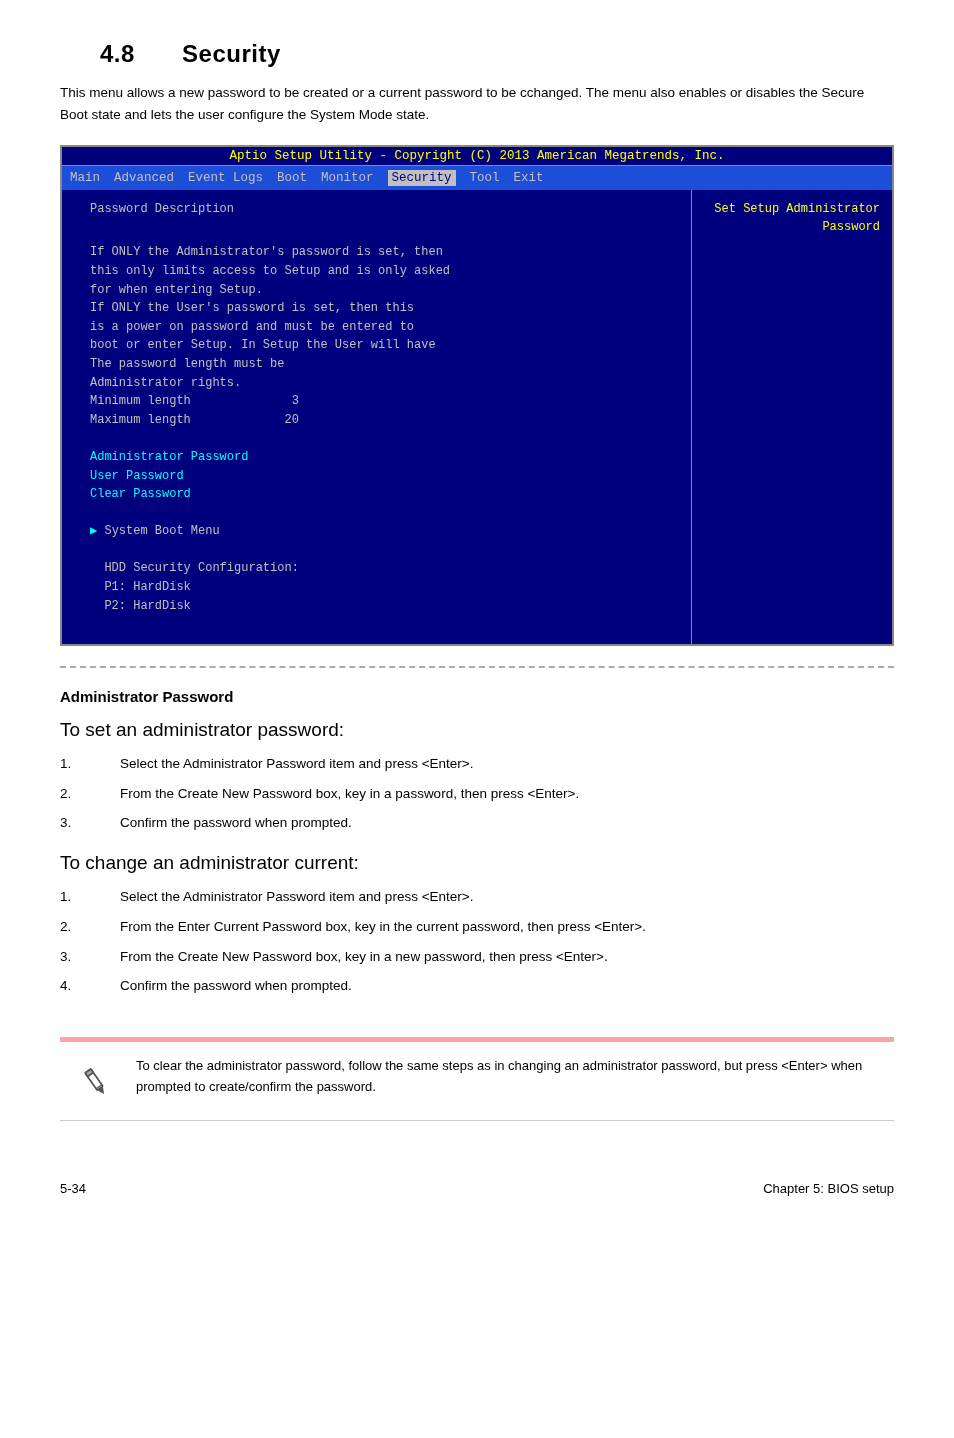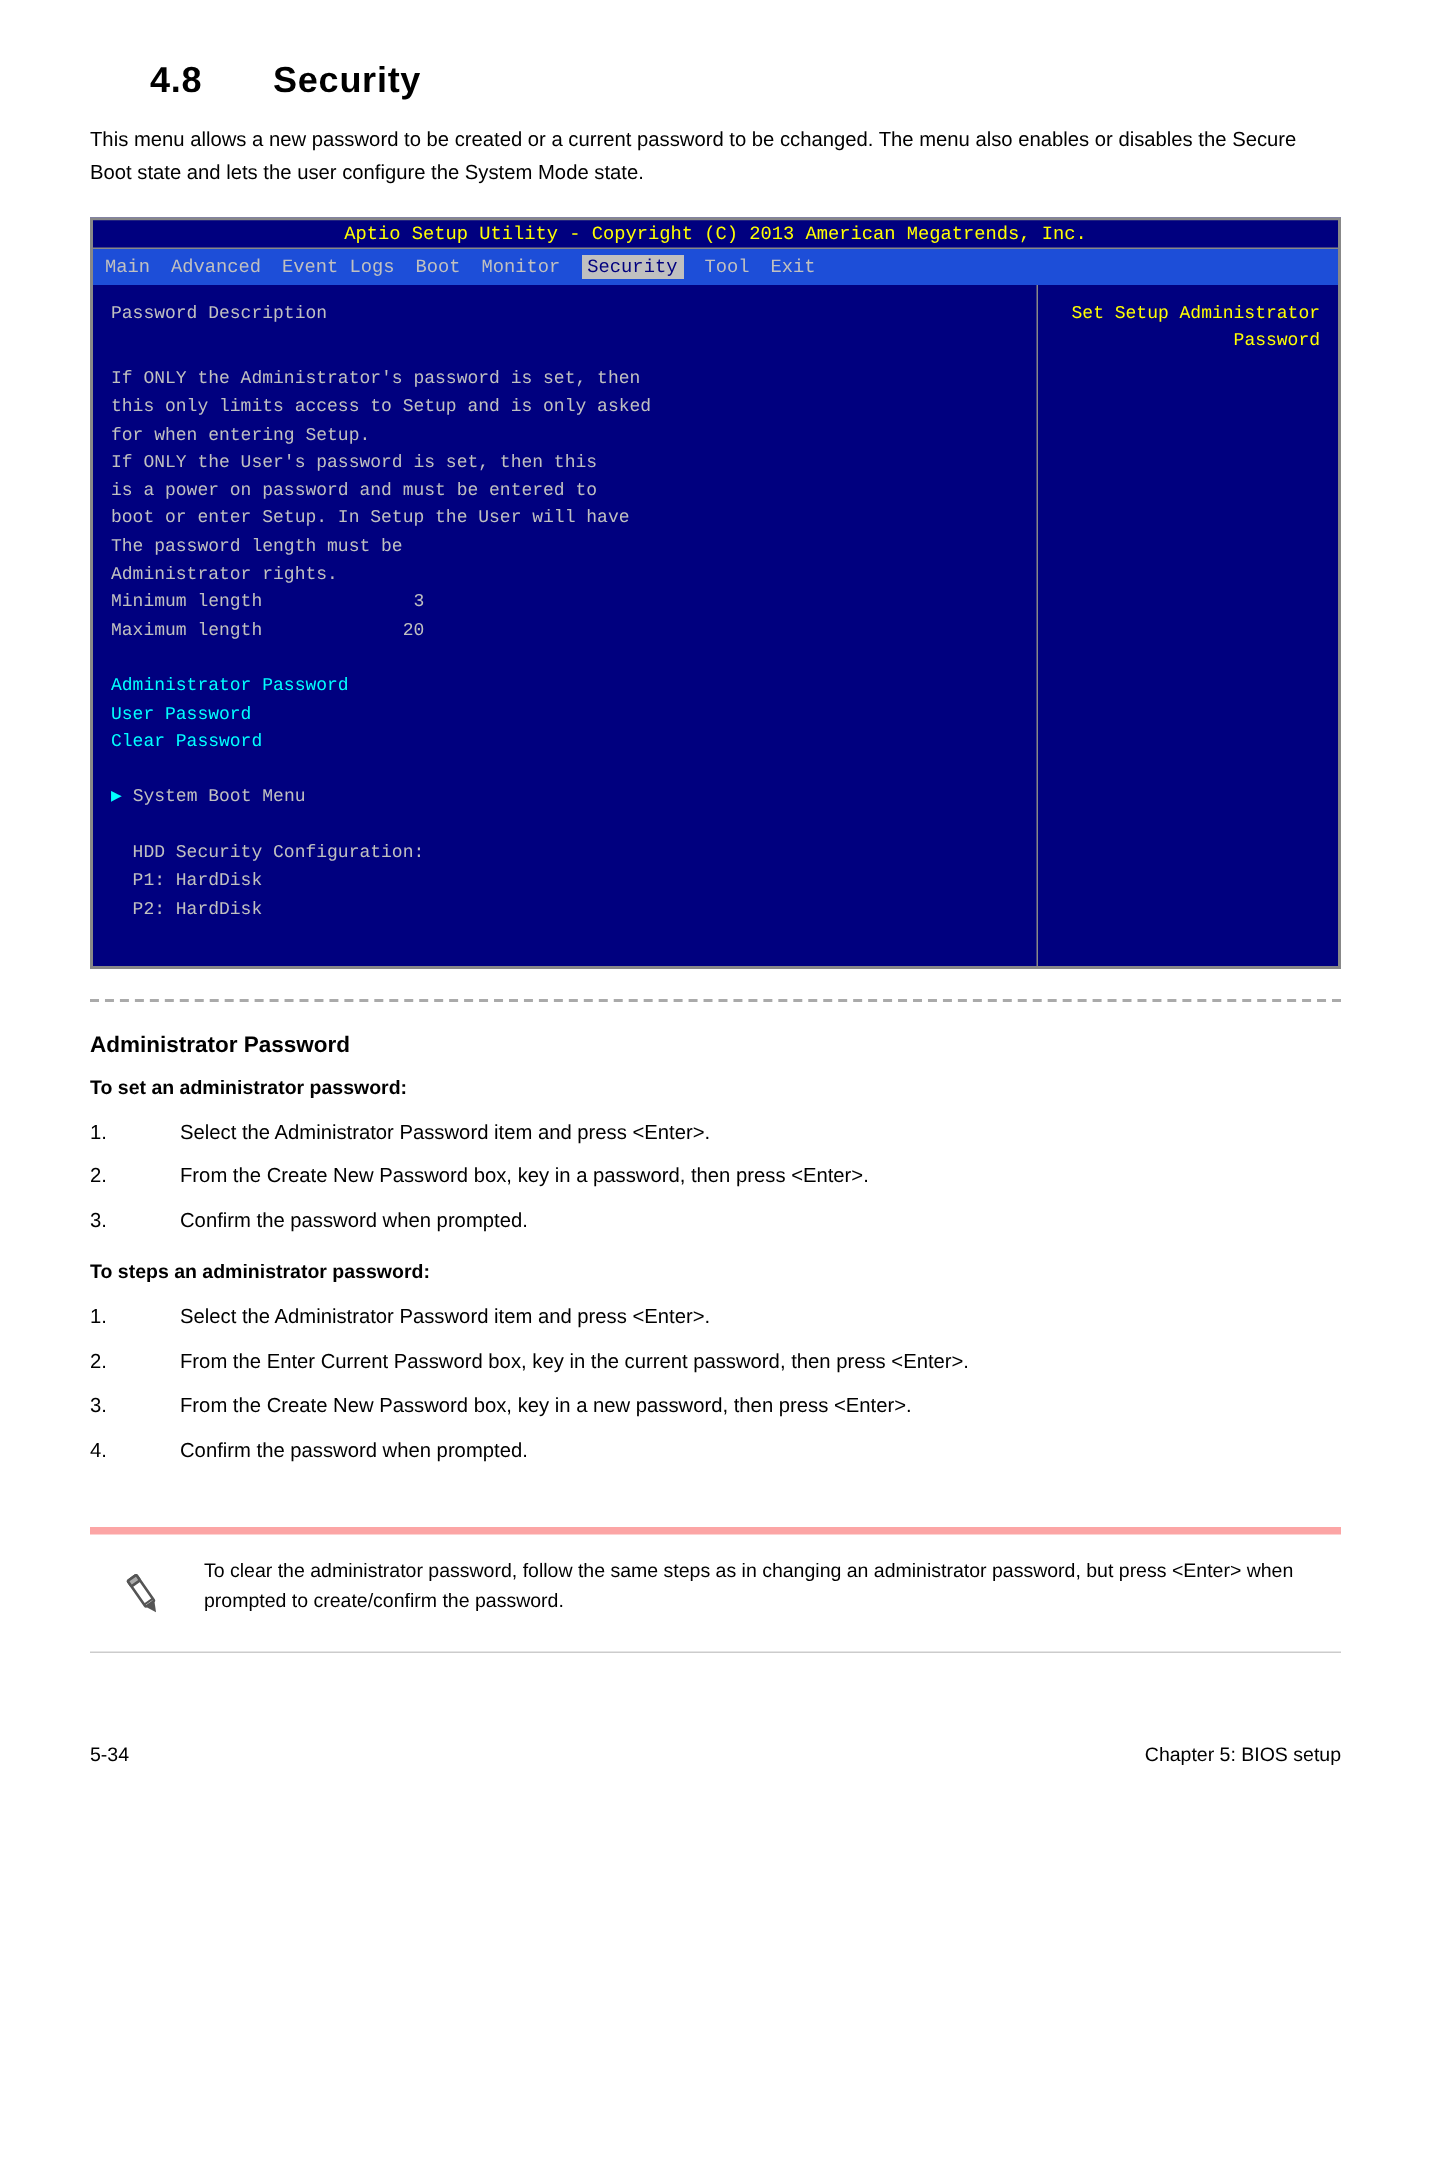--- a/index.html
+++ b/index.html
@@ -63,21 +63,21 @@
       padding: 1px 4px;
     }
 
     .bios-body {
       display: flex;
       background: #00007f;
     }
 
     .bios-left {
       flex: 1;
-      padding: 10px 12px;
+      padding: 10px 28px;
       border-right: 1px solid #888;
       font-family: 'Courier New', monospace;
       font-size: 12px;
       color: #c0c0c0;
       line-height: 1.55;
     }
 
     .bios-right {
       width: 200px;
       padding: 10px 12px;
@@ -120,24 +120,23 @@
     }
 
     
     .subsection-title {
       font-size: 15px;
       font-weight: bold;
       margin-bottom: 10px;
     }
 
     .body-text {
-      font-size: 13px;
+      font-size: 19px;
       line-height: 1.6;
       margin-bottom: 8px;
-      font-weight: bold;
     }
 
     .numbered-list {
       margin: 8px 0 14px 0;
     }
 
     .numbered-list .list-item {
       display: flex;
       margin-bottom: 8px;
       font-size: 13.5px;
@@ -274,21 +273,21 @@
   <div class="list-item">
     <span class="list-num">2.</span>
     <span class="list-content">From the Create New Password box, key in a password, then press &lt;Enter&gt;.</span>
   </div>
   <div class="list-item">
     <span class="list-num">3.</span>
     <span class="list-content">Confirm the password when prompted.</span>
   </div>
 </div>
 
-<p class="body-text">To steps an administrator password:</p>
+<p class="body-text">To change an administrator current:</p>
 
 <div class="numbered-list">
   <div class="list-item">
     <span class="list-num">1.</span>
     <span class="list-content">Select the Administrator Password item and press &lt;Enter&gt;.</span>
   </div>
   <div class="list-item">
     <span class="list-num">2.</span>
     <span class="list-content">From the Enter Current Password box, key in the current password, then press &lt;Enter&gt;.</span>
   </div>

